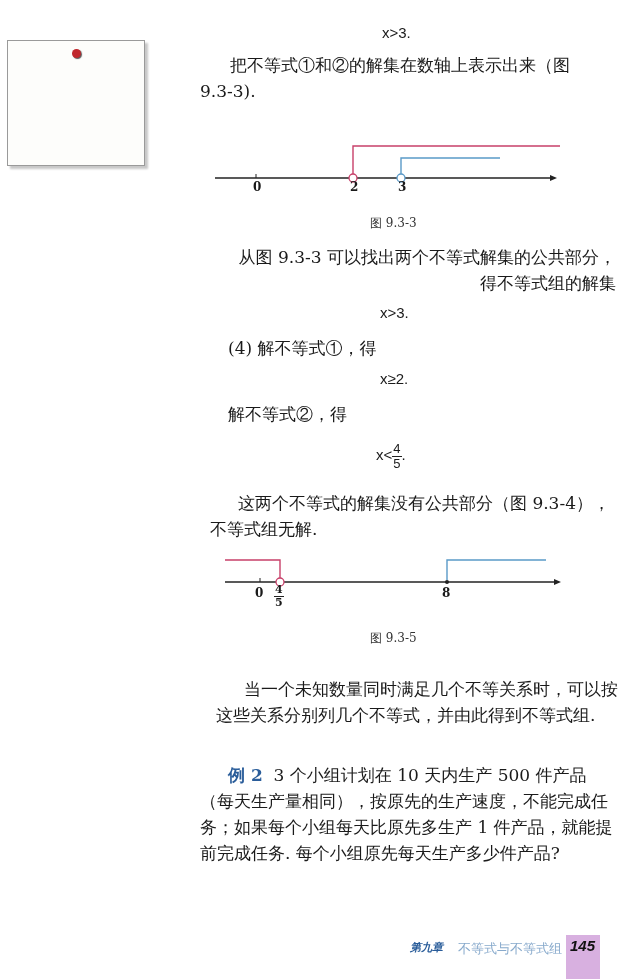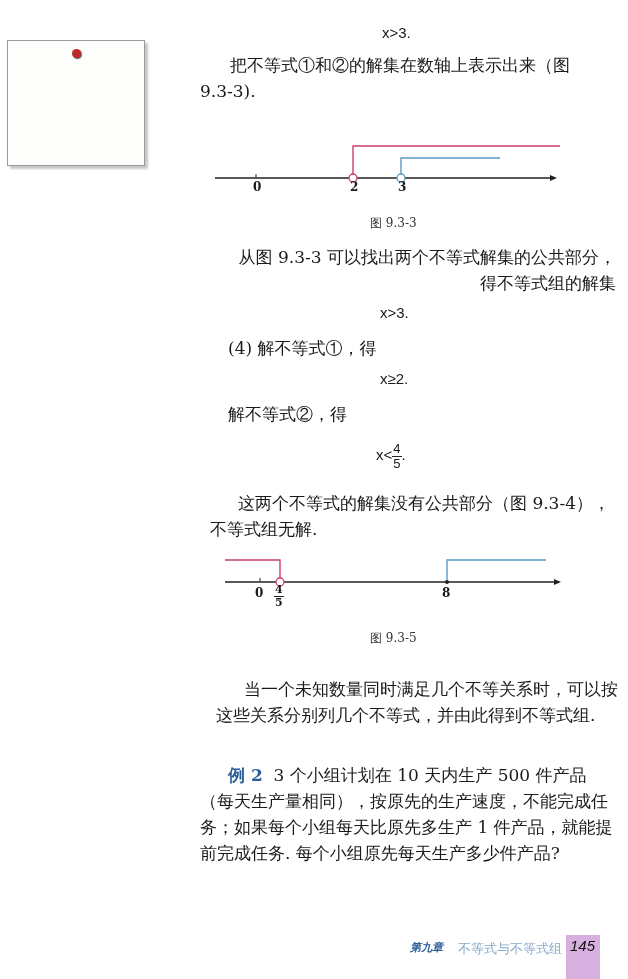--- a/index.html
+++ b/index.html
@@ -14,21 +14,21 @@
   .para { font-size:17px; line-height:26px; }
   .math { font-family:Liberation Sans, sans-serif; font-size:15px; }
   .caption { font-size:12px; color:#333; }
   .frac { display:inline-block; vertical-align:middle; text-align:center; font-size:13px; line-height:14px; }
   .frac span { display:block; }
   .frac .num { border-bottom:1px solid #222; padding:0 1px; }
   .example-label { color:#2a5d9a; font-weight:bold;text-align:center; }
   .footer-chapter { color:#2a5d9a; font-size:11px; font-style:italic; font-weight:bold; }
   .footer-title { color:#88aacc; font-size:13px; }
   .page-box { left:566px; top:935px; width:34px; height:44px; background:#d8b0e0; }
-  .page-num { font-family:"Liberation Sans", sans-serif; font-style:italic; font-weight:normal; font-size:15px; color:#111;
+  .page-num { font-family:"Liberation Sans", sans-serif; font-style:italic; font-weight:bold; font-size:15px; color:#111;
               position:absolute; left:4px; top:2px; }
 </style>
 </head>
 <body>
 
 <div class="abs note">
   <div class="abs pin"></div>
 </div>
 
 <div class="abs math" style="left:382px; top:24px;">x&gt;3.</div>

